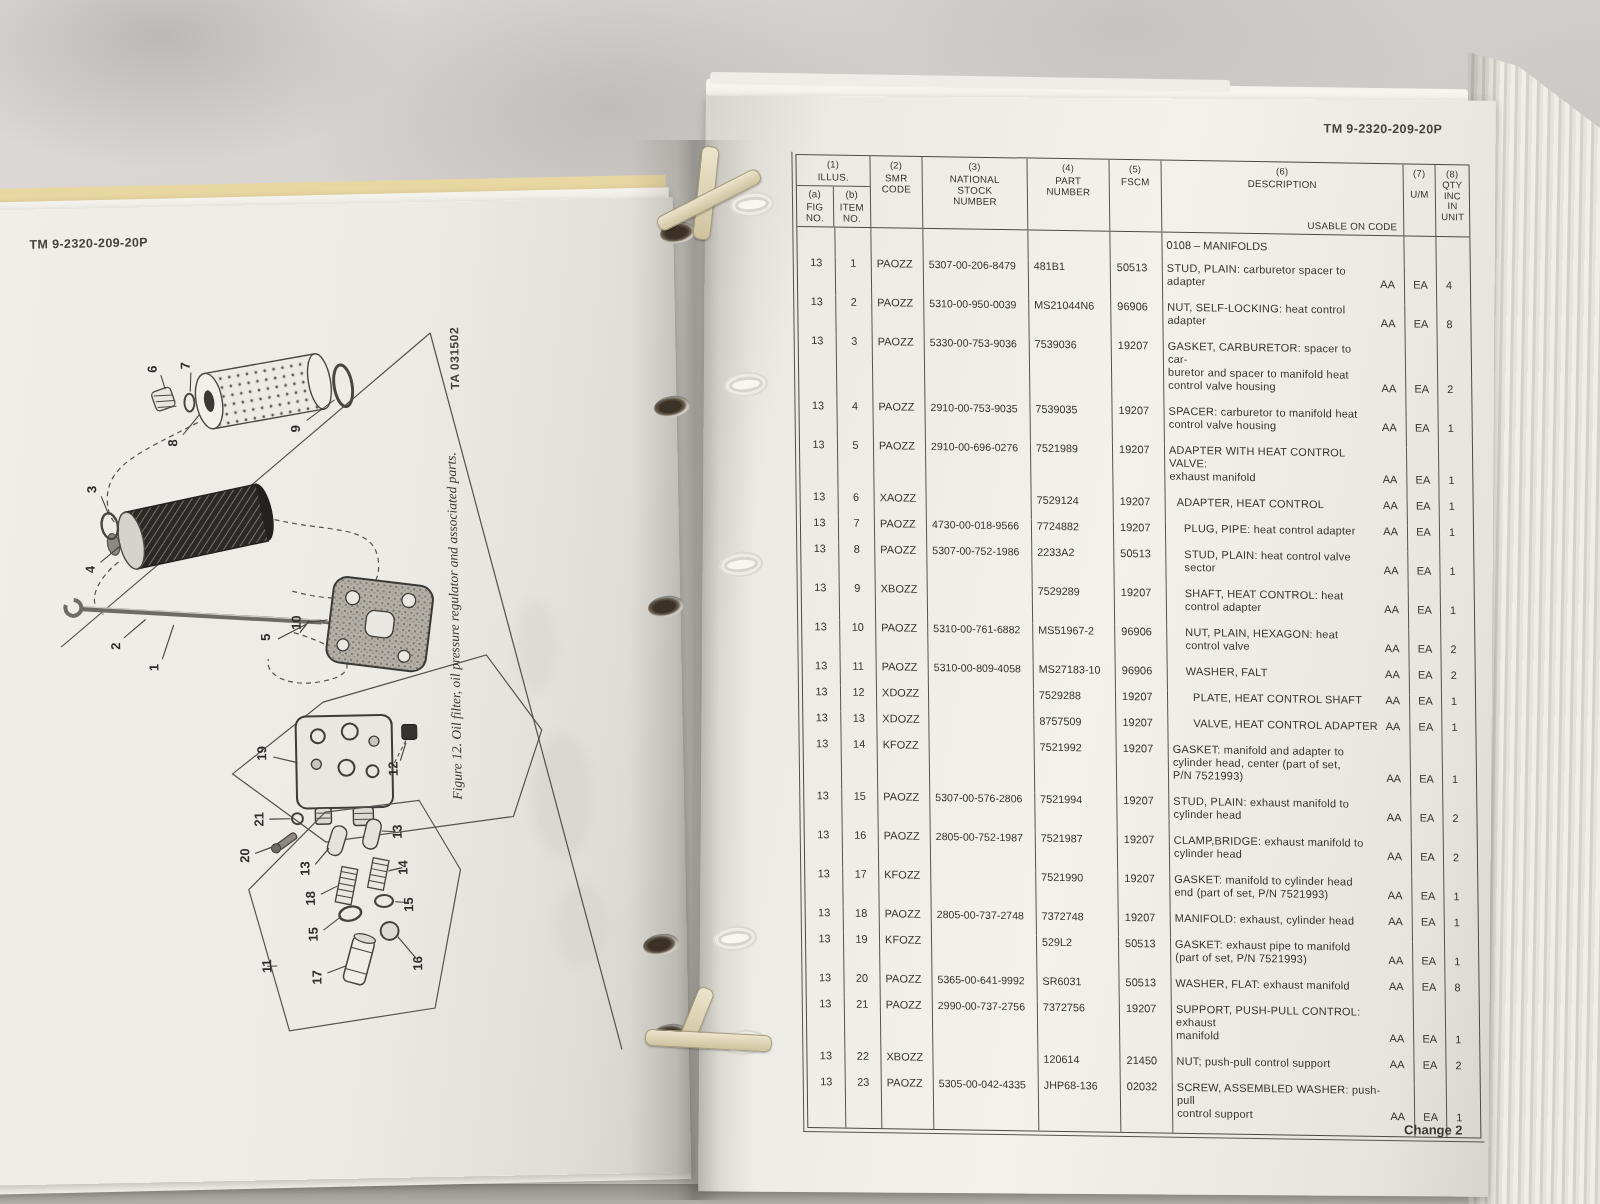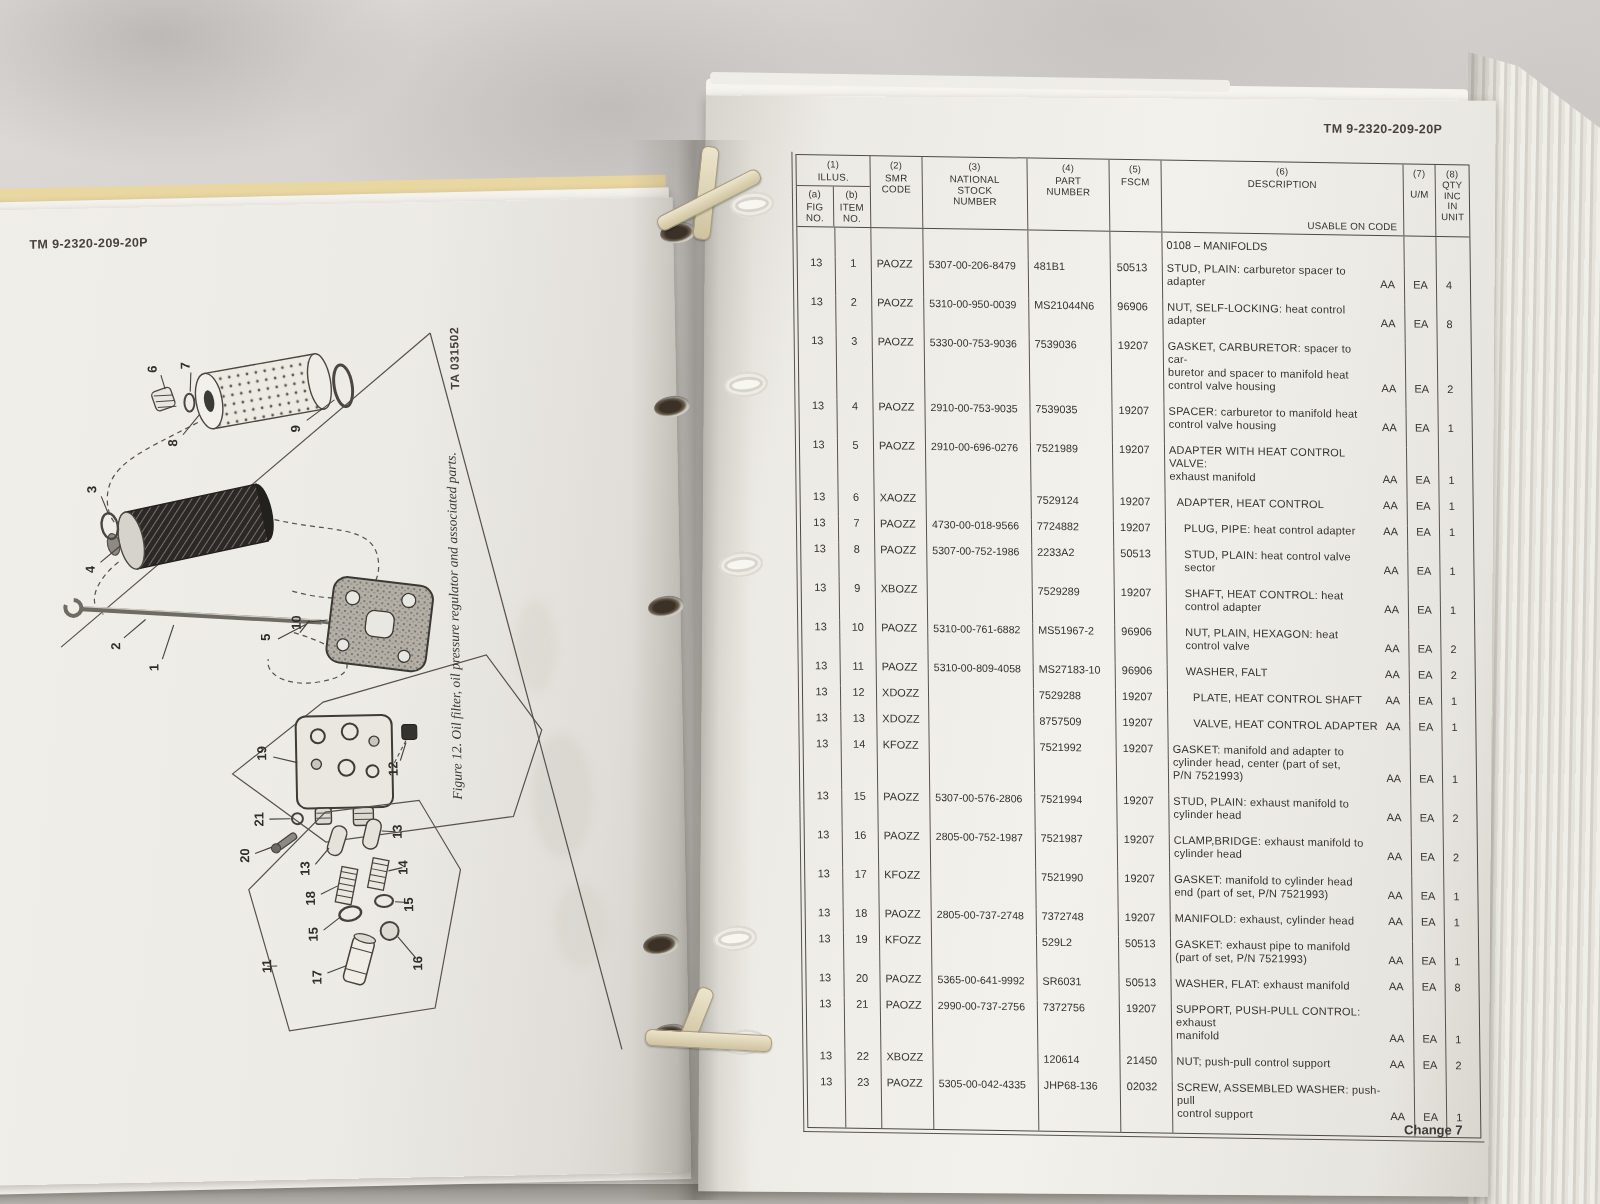--- a/index.html
+++ b/index.html
@@ -738,21 +738,21 @@
                 <div>control support</div>
               </div>
               <span class="usable">AA</span>
             </div>
             <div class="pcell c-um">EA</div>
             <div class="pcell c-qty">1</div>
           </div>
         </div>
     </div>
 
-    <div class="change-footer">Change 7</div>
+    <div class="change-footer">Change 2</div>
   </div>
 
   <div class="gutter-shadow"></div>
   <div class="hole-dark" style="left:660px;top:222px;transform:rotate(-9deg);"></div>
   <div class="hole-dark" style="left:654px;top:396px;transform:rotate(-9deg);"></div>
   <div class="hole-dark" style="left:648px;top:596px;transform:rotate(-9deg);"></div>
   <div class="hole-dark" style="left:643px;top:934px;transform:rotate(-9deg);"></div>
   <div class="hole-dark" style="left:652px;top:1024px;transform:rotate(-9deg);"></div>
   <div class="hole-ring" style="left:730px;top:192px;transform:rotate(-6deg);"></div>
   <div class="hole-ring" style="left:724px;top:372px;transform:rotate(-6deg);"></div>

